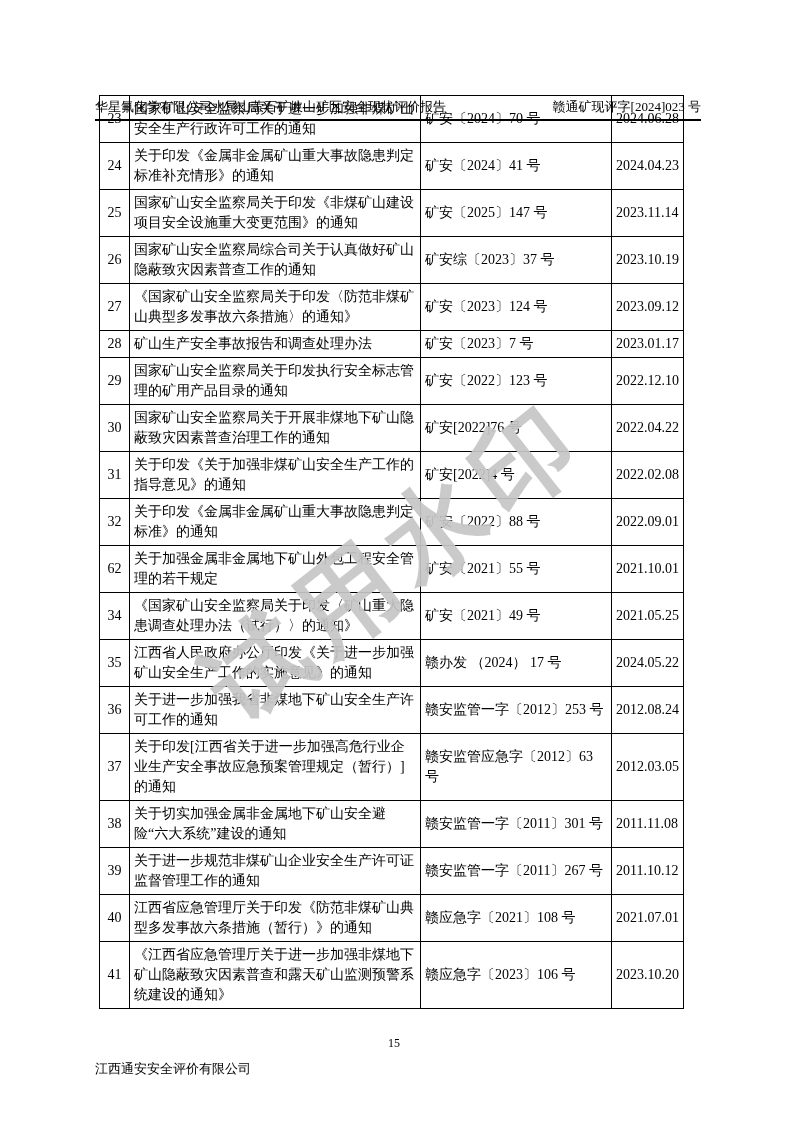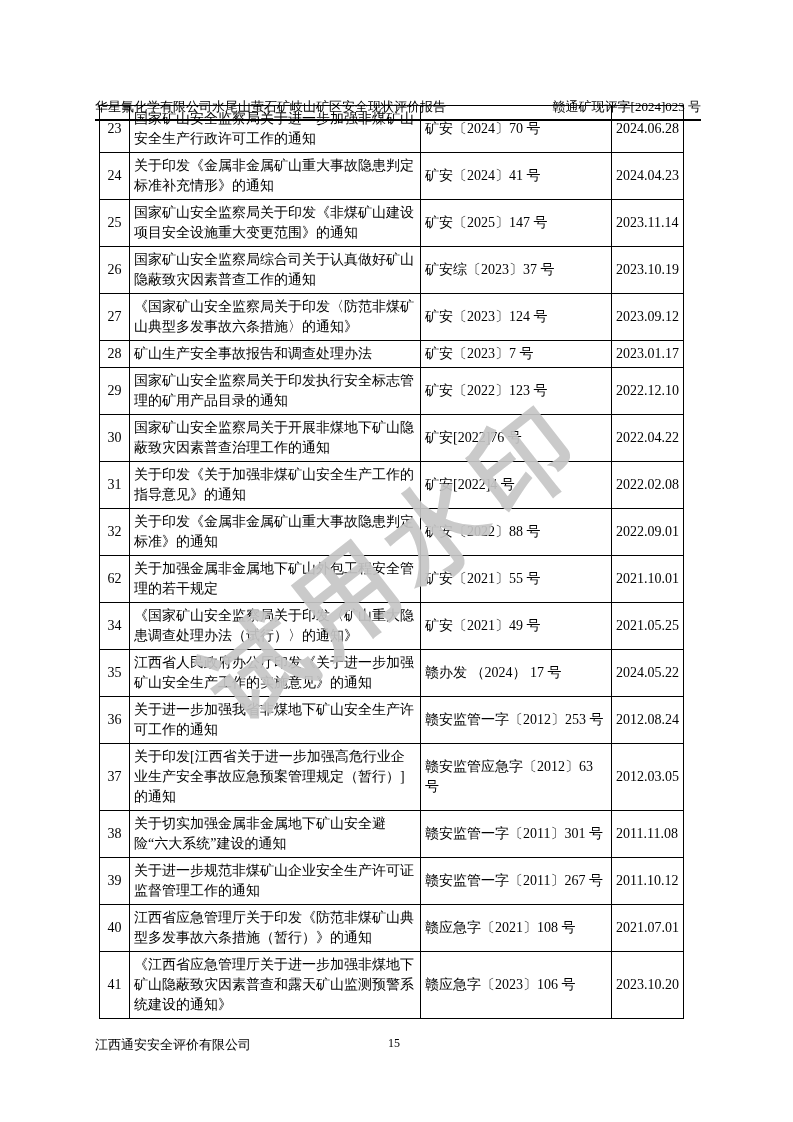--- a/index.html
+++ b/index.html
@@ -29,21 +29,21 @@
     padding-bottom: 3px;
     font-size: 13px;
     white-space: nowrap;
   }
   .header .h-left { letter-spacing: 0px; }
   .header .h-right { letter-spacing: 0px; margin-top: 48px; }
   
   table.regs {
     position: absolute;
     left: 99px;
-    top: 105px;
+    top: 95px;
     width: 584px;
     border-collapse: collapse;
     table-layout: fixed;
     z-index: 1;
   }
   table.regs td {
     border: 1px solid #000000;
     font-size: 14px;
     line-height: 20px;
     padding: 3px 4px;
@@ -83,21 +83,21 @@
     font-family: "Liberation Serif", "DejaVu Serif", serif;
   }
   
   .footer {
     position: absolute;
     left: 95px;
     top: 1036px;
     width: 606px;
     font-size: 13px;
   }
-  .footer .f-company { float: left; }
+  .footer .f-company { float: left; margin-top: 24px; }
   .footer .f-page {
     position: absolute;
     left: 50%;
     transform: translateX(-10px);
     font-size: 12px;
   }
 </style>
 </head>
 <body>
 

